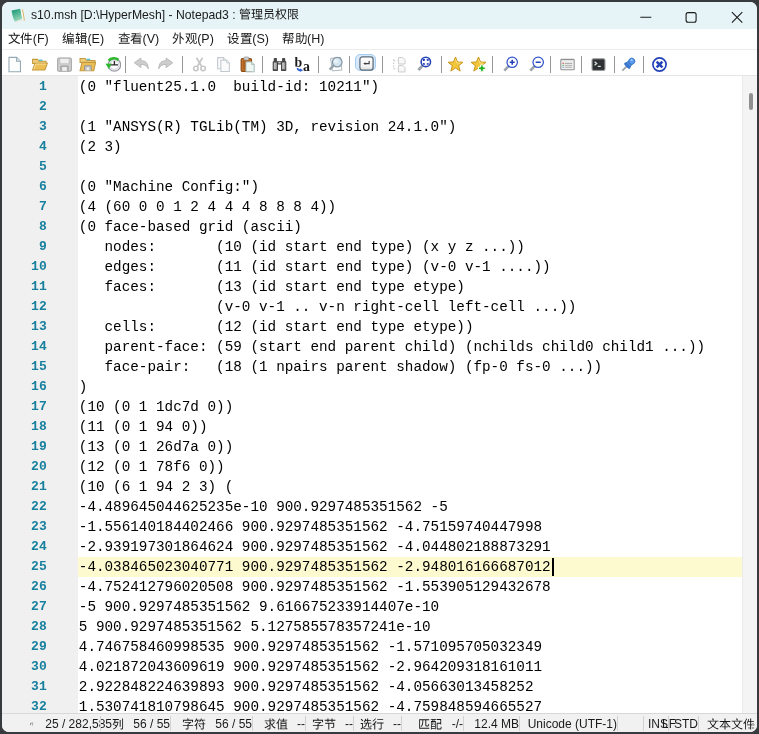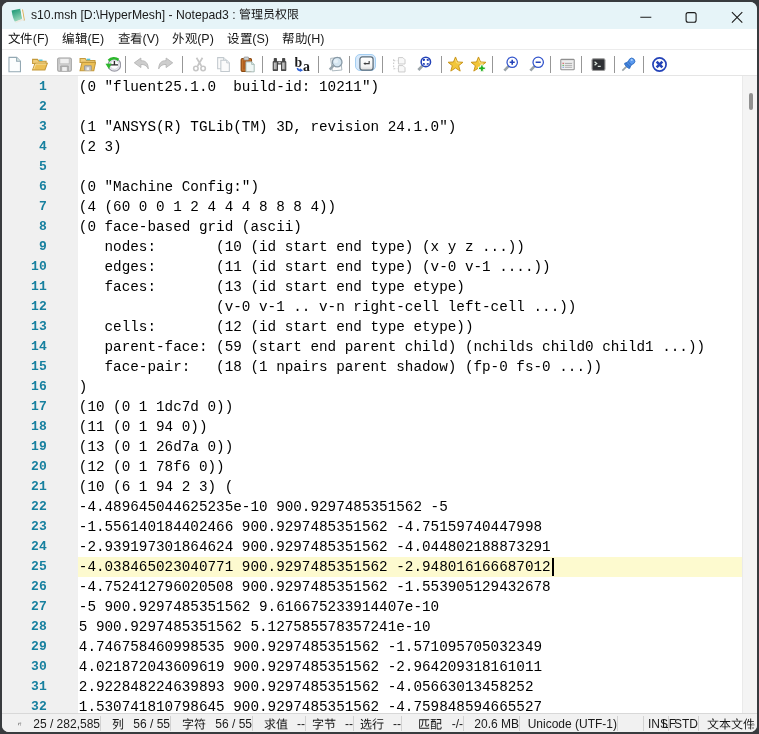--- a/index.html
+++ b/index.html
@@ -438,21 +438,21 @@
 4.746758460998535 900.9297485351562 -1.571095705032349
 4.021872043609619 900.9297485351562 -2.964209318161011
 2.922848224639893 900.9297485351562 -4.05663013458252
 1.530741810798645 900.9297485351562 -4.759848594665527</pre>
     <div id="caret"></div>
     <div id="sbar">
           <div id="thumb"></div>
         </div>
   </div>
   <div id="status">
-<div class="seg" style="left:0px;width:98px;justify-content:flex-start;padding-left:16px;"><svg class="cj" width="12" height="12" viewBox="0 0 100 100" style="vertical-align:-1.4px">
+<div class="seg" style="left:12px;width:98px;justify-content:flex-start;padding-left:16px;"><svg class="cj" width="12" height="12" viewBox="0 0 100 100" style="vertical-align:-1.4px">
             <use href="#u884c" fill="#1a1a1a"></use>
           </svg>   25 / 282,585</div>
 <div class="ssep" style="left:98px"></div>
 <div class="seg" style="left:98px;width:70px;"><svg class="cj" width="12" height="12" viewBox="0 0 100 100" style="vertical-align:-1.4px">
             <use href="#u5217" fill="#1a1a1a"></use>
           </svg>  56 / 55</div>
 <div class="ssep" style="left:168px"></div>
 <div class="seg" style="left:168px;width:82px;"><svg class="cj" width="12" height="12" viewBox="0 0 100 100" style="vertical-align:-1.4px">
             <use href="#u5b57" fill="#1a1a1a"></use>
           </svg><svg class="cj" width="12" height="12" viewBox="0 0 100 100" style="vertical-align:-1.4px">
@@ -476,21 +476,21 @@
           </svg><svg class="cj" width="12" height="12" viewBox="0 0 100 100" style="vertical-align:-1.4px">
             <use href="#u884c" fill="#1a1a1a"></use>
           </svg>  --</div>
 <div class="ssep" style="left:399px"></div>
 <div class="seg" style="left:399px;width:62px;"><svg class="cj" width="12" height="12" viewBox="0 0 100 100" style="vertical-align:-1.4px">
             <use href="#u5339" fill="#1a1a1a"></use>
           </svg><svg class="cj" width="12" height="12" viewBox="0 0 100 100" style="vertical-align:-1.4px">
             <use href="#u914d" fill="#1a1a1a"></use>
           </svg>  -/-</div>
 <div class="ssep" style="left:461px"></div>
-<div class="seg" style="left:461px;width:56px;">20.6 MB</div>
+<div class="seg" style="left:461px;width:56px;">12.4 MB</div>
 <div class="ssep" style="left:517px"></div>
 <div class="seg" style="left:517px;width:98px;">Unicode (UTF-1)</div>
 <div class="ssep" style="left:615px"></div>
 <div class="seg" style="left:638px;width:26px;padding-left:36px;">LF</div>
 <div class="ssep" style="left:641px"></div>
 <div class="seg" style="left:641px;width:25px;">INS</div>
 <div class="ssep" style="left:666px"></div>
 <div class="seg" style="left:666px;width:30px;">STD</div>
 <div class="ssep" style="left:696px"></div>
 <div class="seg" style="left:696px;width:57px;"><svg class="cj" width="12" height="12" viewBox="0 0 100 100" style="vertical-align:-1.4px">

